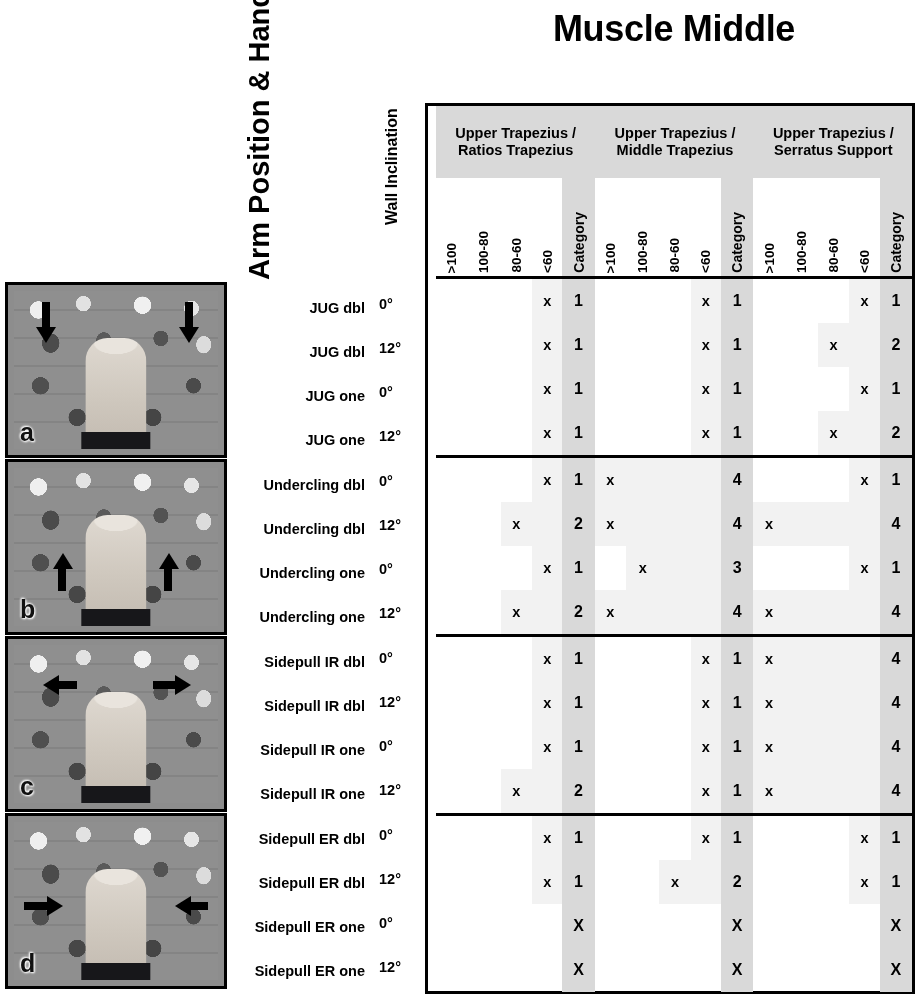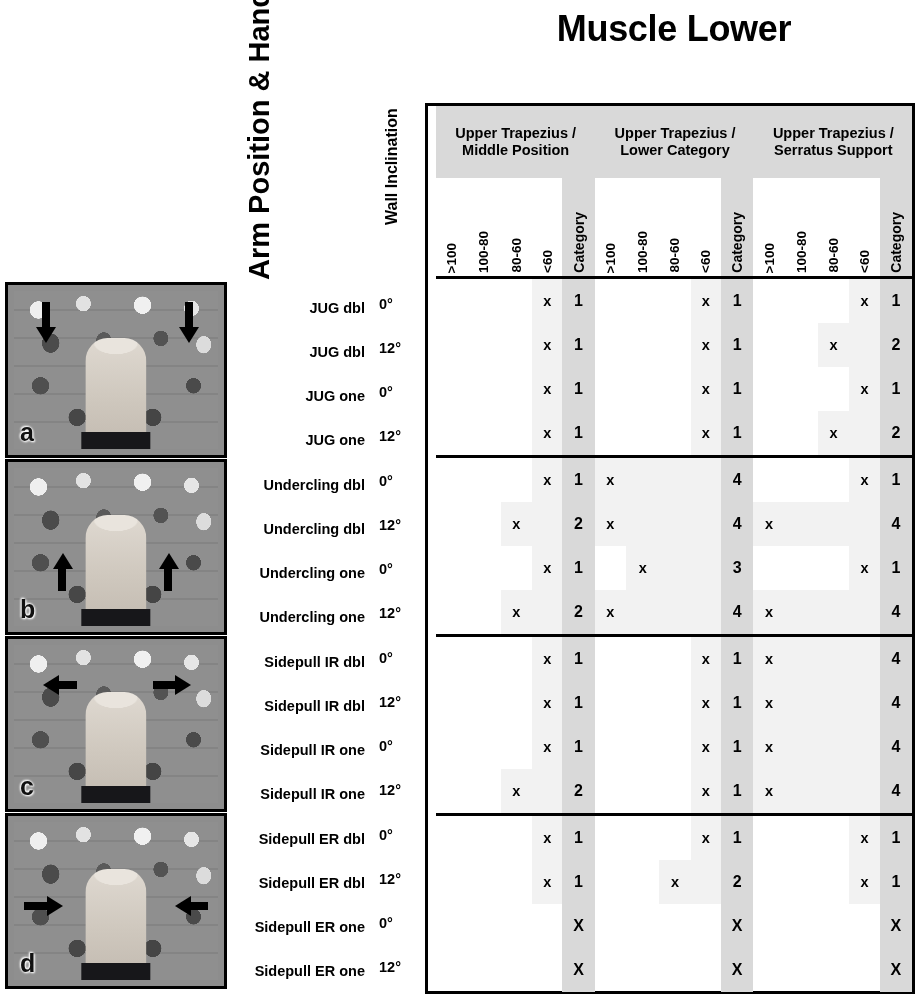--- a/index.html
+++ b/index.html
@@ -151,21 +151,21 @@
   .c4 { width: 31px; }  
   .cc { width: 33px; }  
   .grp-w { width: 162px; }
   .grp-w-last { width: 160px; }
 </style>
 </head>
 <body>
 
 <div id="figure">
 
-  <div id="title">Muscle Lower</div>
+  <div id="title">Muscle Middle</div>
 
   <div class="vhead" id="arm-head">Arm Position &amp; Hand Support</div>
   <div class="vhead" id="wall-head">Wall Inclination</div>
 
   <div id="photos">
       <div class="photo-cell">
         <div class="photo-inner">
           <div class="climber"></div>
           <div class="shorts"></div>
           <div class="arrow ar-down" style="left: 11%; top: 23%;"></div>
@@ -281,27 +281,27 @@
           <div class="label-pos">Sidepull ER one</div>
           <div class="label-inc">12°</div>
         </div>
       </div>
     </div>
   <div id="grid">
       <div class="grp-head-row">
         <div class="grp-head grp-w">
           <div>
             <div>Upper Trapezius /</div>
-            <div>Middle Position</div>
+            <div>Ratios Trapezius</div>
           </div>
         </div>
         <div class="grp-head grp-w">
           <div>
             <div>Upper Trapezius /</div>
-            <div>Lower Category</div>
+            <div>Middle Trapezius</div>
           </div>
         </div>
         <div class="grp-head grp-w-last">
           <div>
             <div>Upper Trapezius /</div>
             <div>Serratus Support</div>
           </div>
         </div>
       </div>
       <div class="subhead-row">

